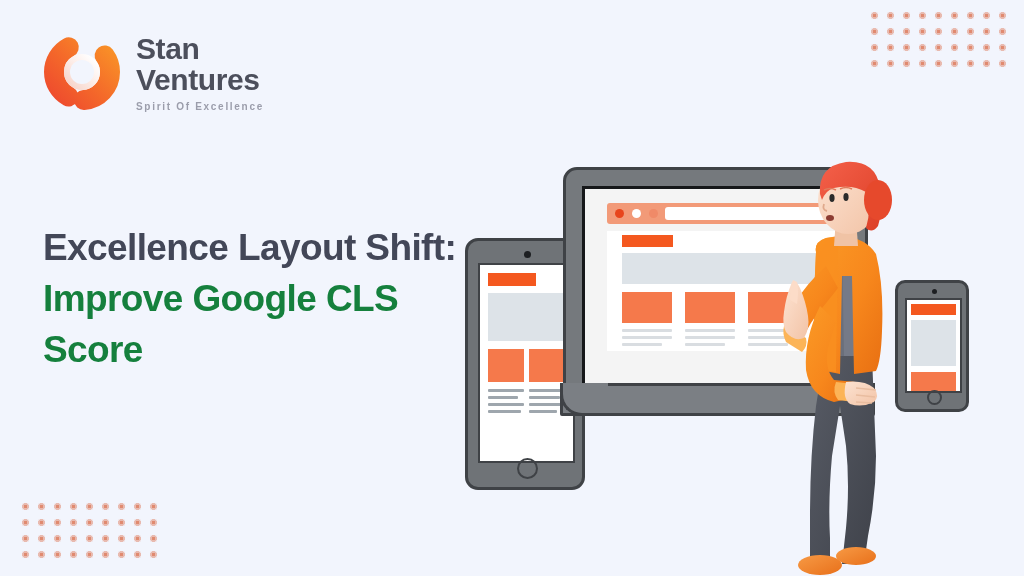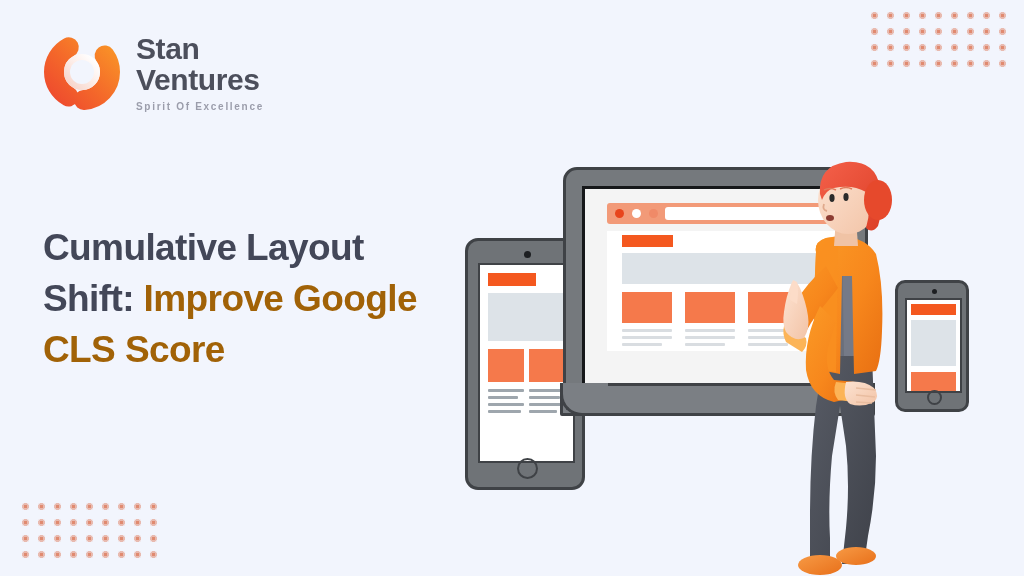--- a/index.html
+++ b/index.html
@@ -27,21 +27,21 @@
   .logo-text { padding-top:2px; }
   .logo-line { font-size:30px; font-weight:bold; color:#4c4f5c; line-height:1.02; letter-spacing:-0.4px; }
   .logo-tag { font-size:10px; color:#9b9dab; letter-spacing:1.7px; margin-top:5px; font-weight:bold; }
 
   
   .headline {
     position:absolute; left:43px; top:222px; width:420px;
     font-size:37px; font-weight:bold; line-height:1.38;
     color:#434758; letter-spacing:-0.6px;
   }
-  .headline .accent { color:#a16207; }
+  .headline .accent { color:#15803d; }
 
   
   .illustration { position:absolute; left:455px; top:150px; width:560px; height:426px; }
   .device { position:absolute; }
   .screen-white { background:#ffffff; position:absolute; overflow:hidden; }
   .blk { position:absolute; }
   .blk-orange { background:#f4581f; }
   .blk-orange-soft { background:#f5794b; }
   .blk-gray { background:#dde3e8; }
   .line { position:absolute; background:#9ea6ad; height:3px; border-radius:1px; }
@@ -184,21 +184,21 @@
       </svg>
     </div>
     <div class="logo-text">
       <div class="logo-line">Stan</div>
       <div class="logo-line">Ventures</div>
       <div class="logo-tag">Spirit Of Excellence</div>
     </div>
   </div>
 
   <h1 class="headline">
-    <span>Cumulative Layout Shift: </span><span class="accent">Improve</span>
+    <span>Excellence Layout Shift: </span><span class="accent">Improve</span>
     <span class="accent">Google CLS Score</span>
   </h1>
 
   <div class="illustration">
 
     <div class="device" id="tablet">
       <div id="tablet-cam"></div>
       <div class="screen-white">
         <div class="blk blk-orange" style="left:8px;top:8px;width:48px;height:13px;"></div>
         <div class="blk blk-gray" style="left:8px;top:28px;width:77px;height:48px;"></div>

